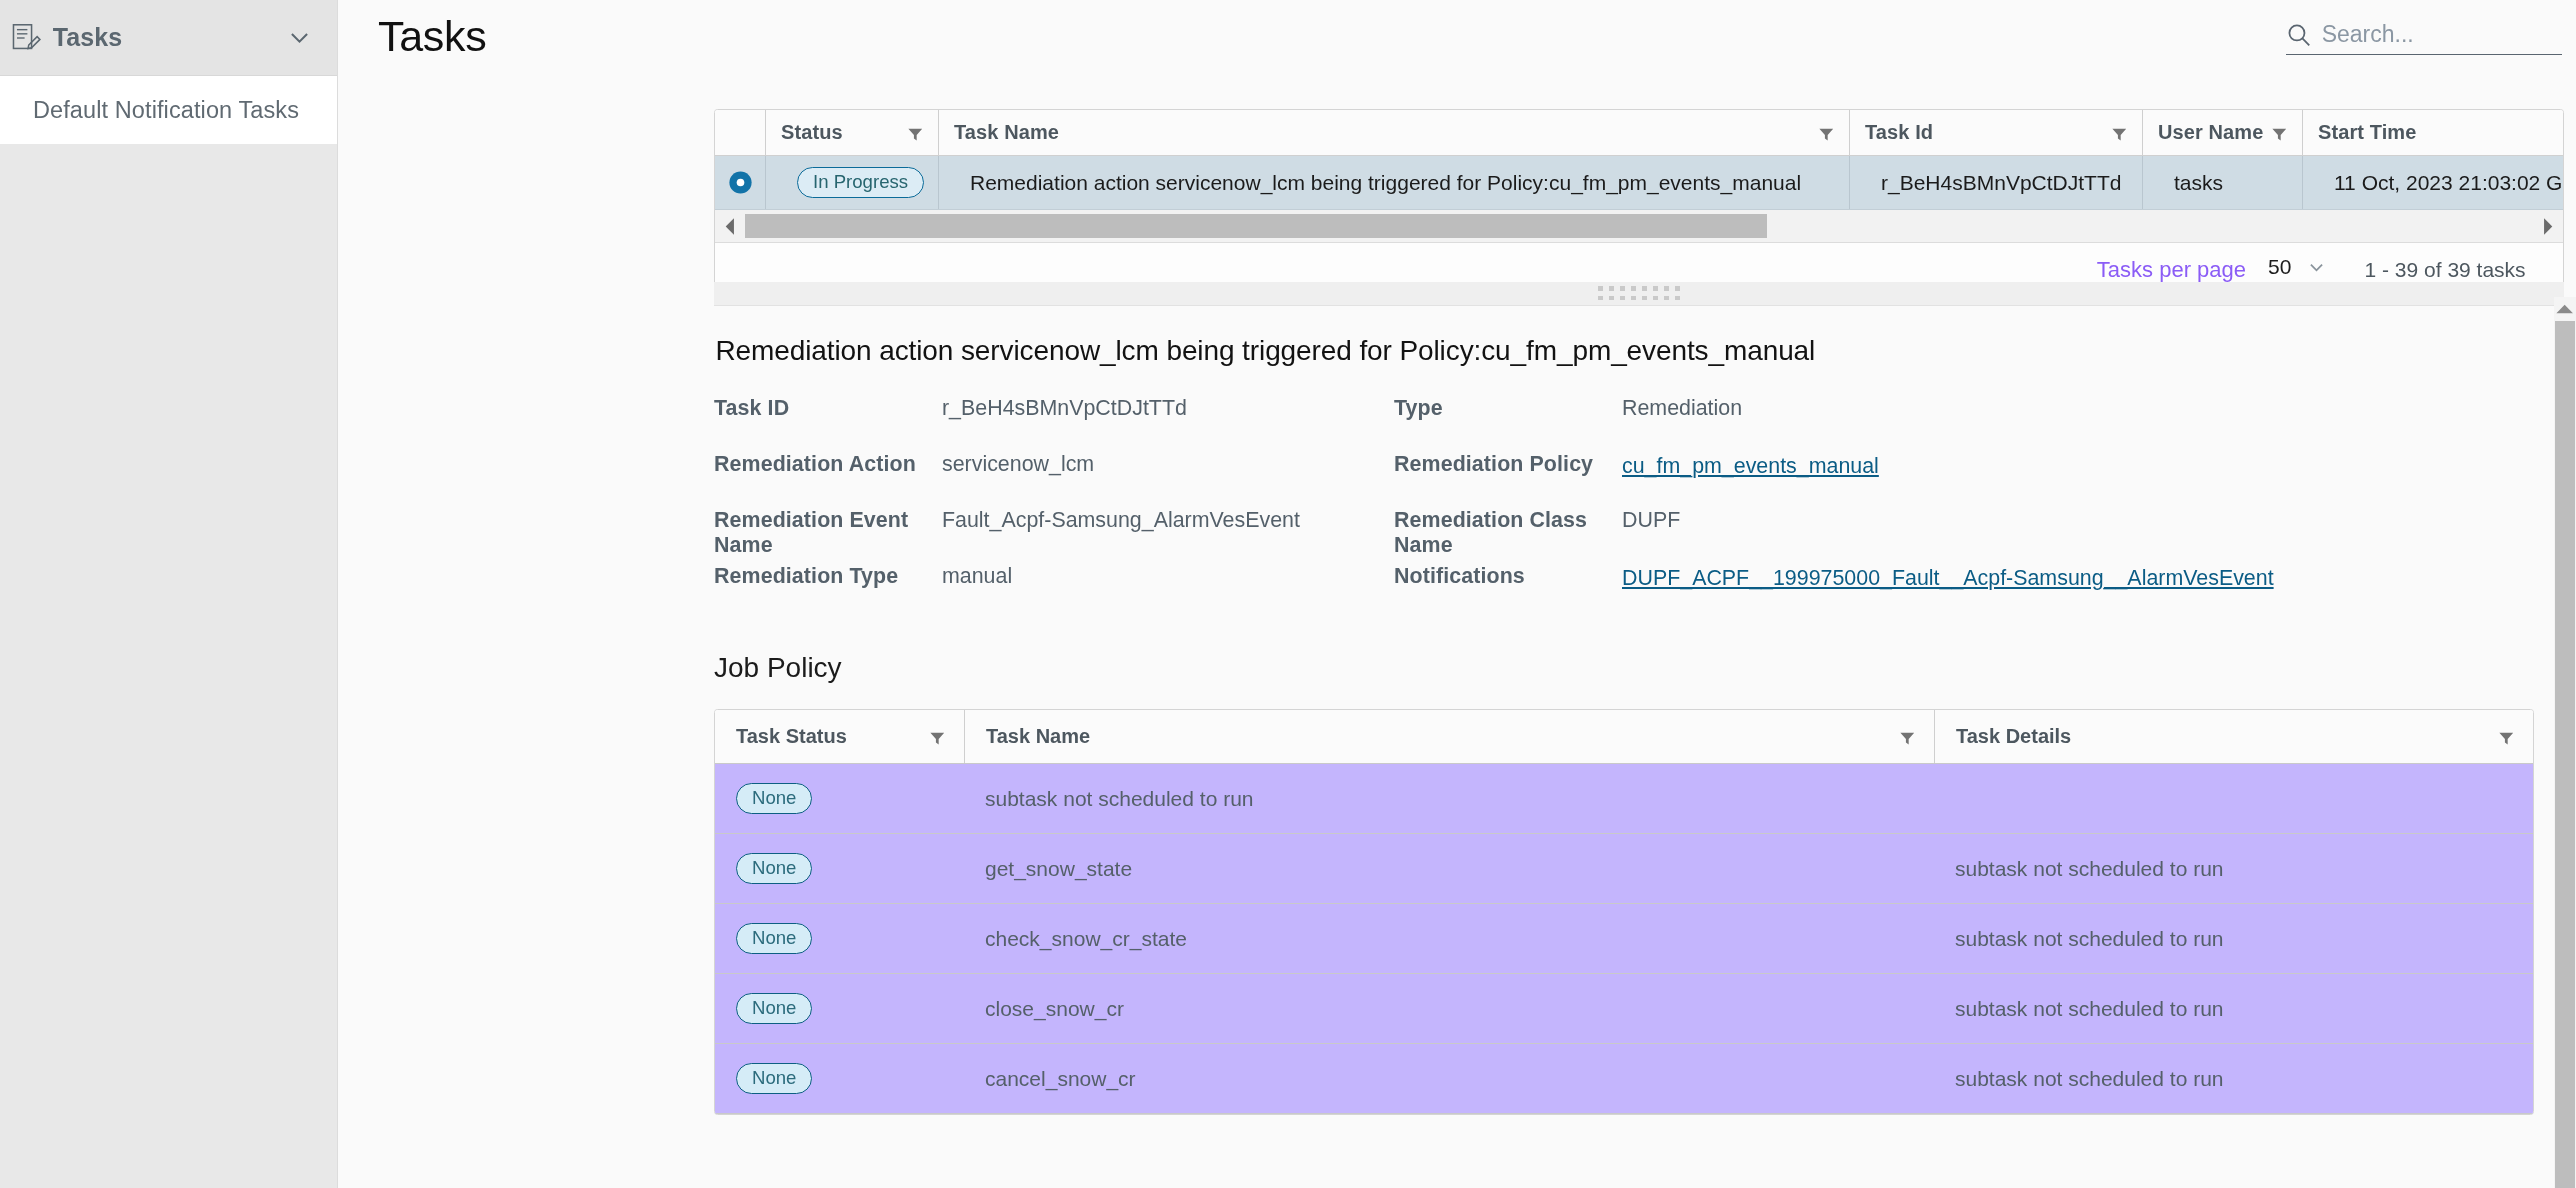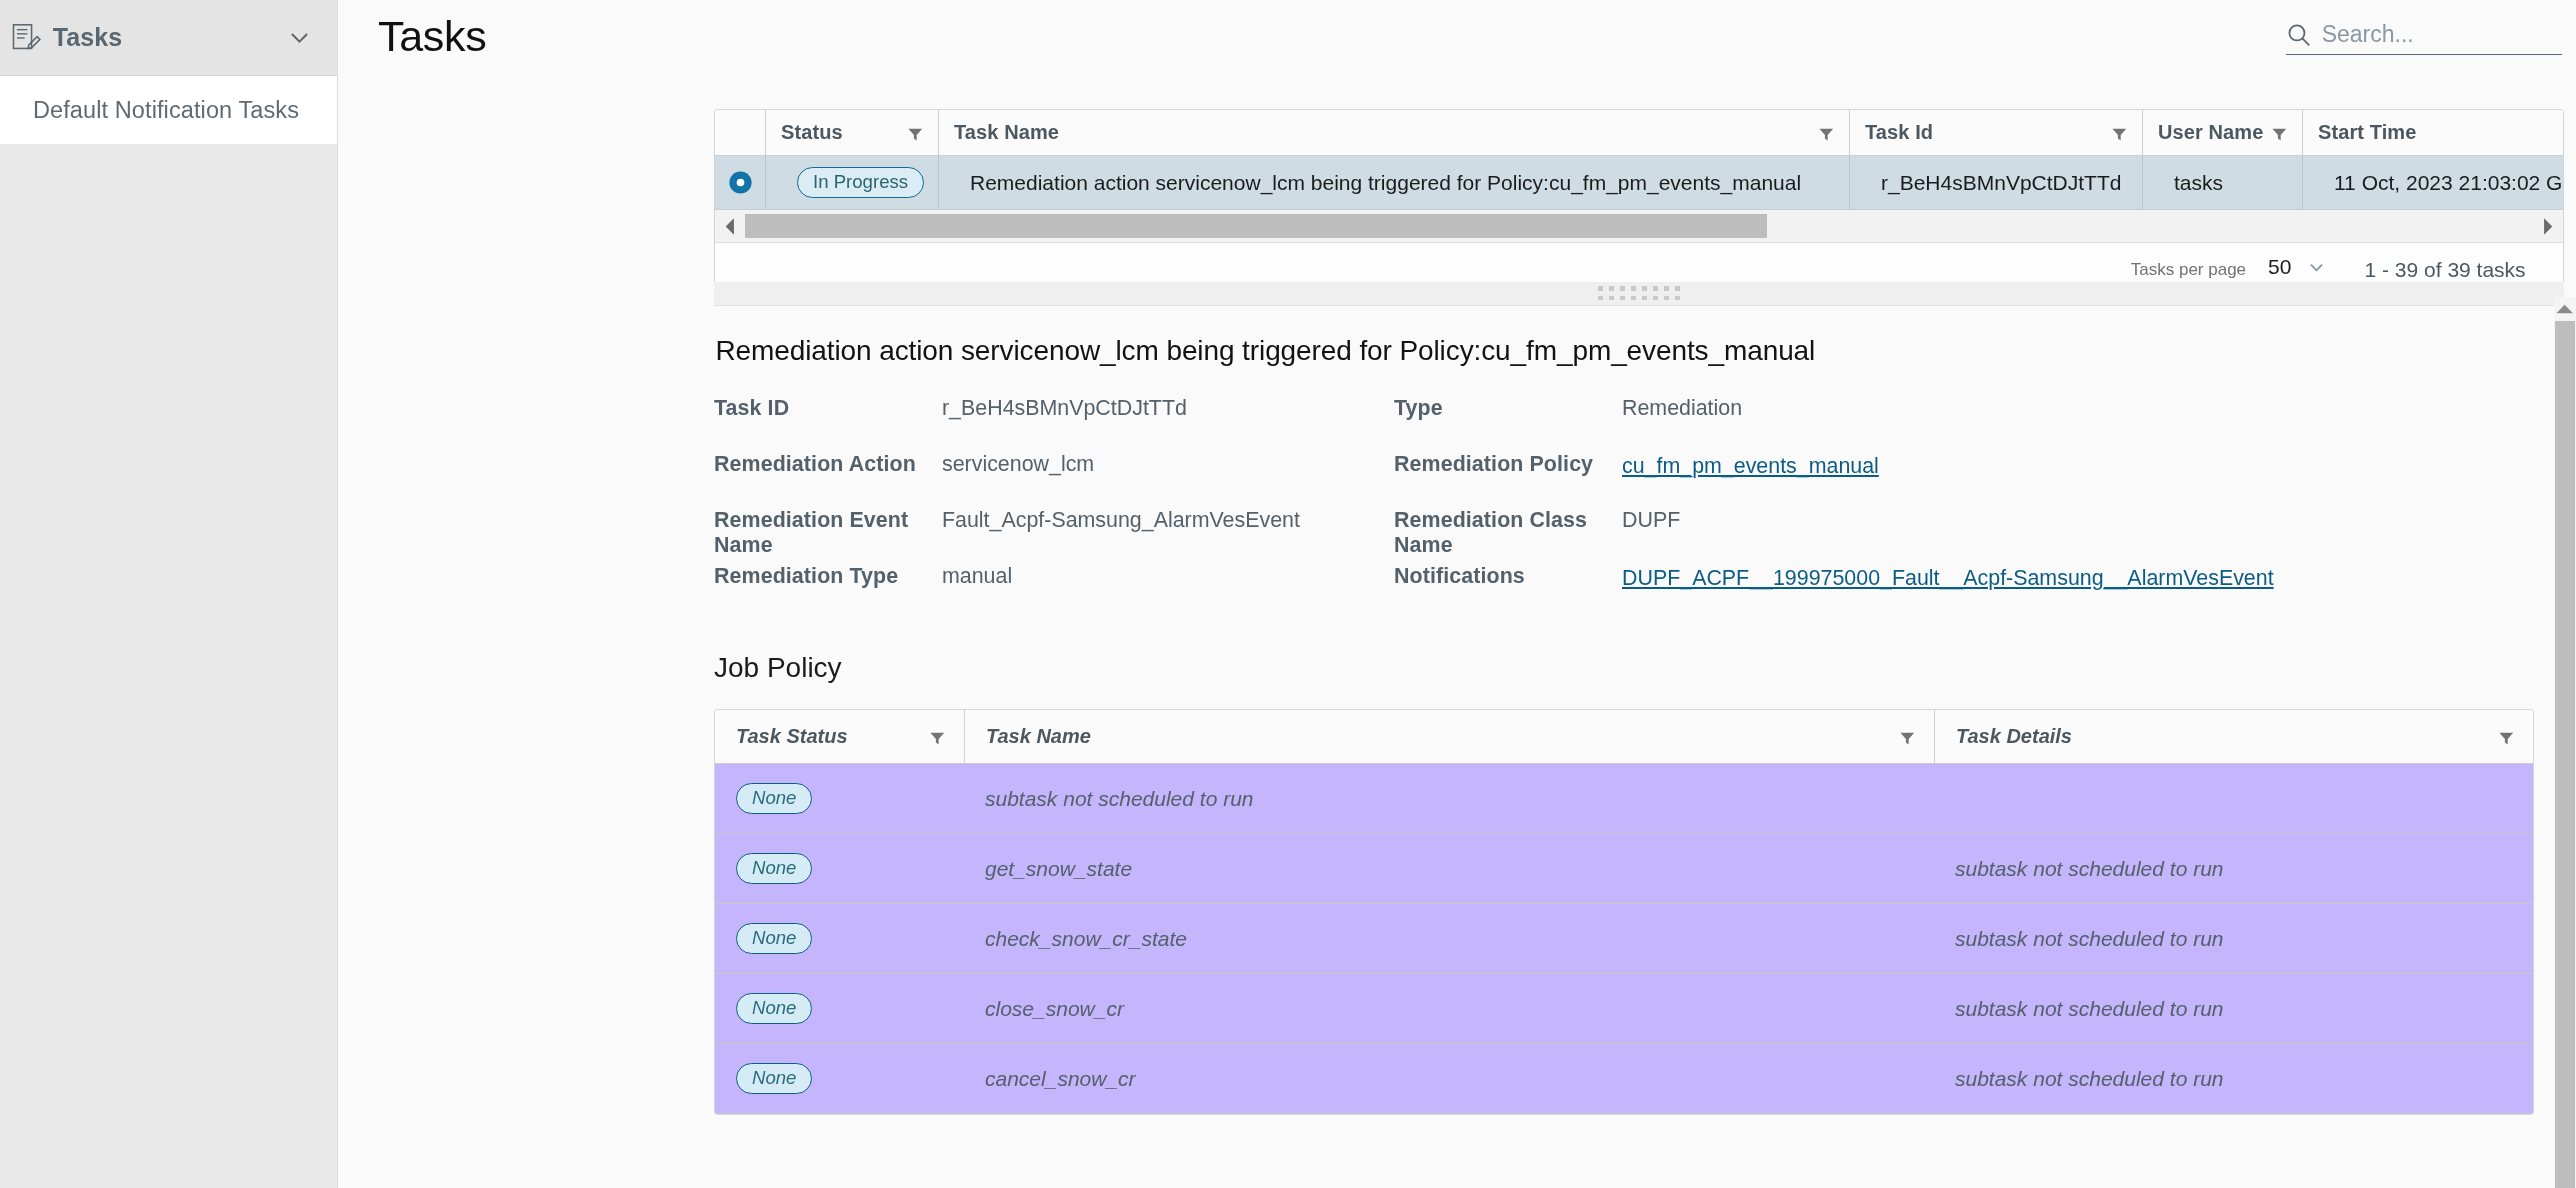--- a/index.html
+++ b/index.html
@@ -110,21 +110,21 @@
     width: 30px; flex: 0 0 30px; display: flex; align-items: center; justify-content: center;
   }
   .hscroll .track { flex: 1; height: 23.5px; background: #f2f2f2; position: relative; }
   .hscroll .thumb {
     position: absolute; left: 0; top: 0; height: 23.5px; width: 1022px; background: #bdbdbd;
   }
   .tbl-foot {
     display: flex; align-items: center; justify-content: flex-end;
     height: 54px; background: #fdfdfd; padding-right: 37px; gap: 15px;
   }
-  .foot-label { font-size: 17px; color: #737373; }
+  .foot-label { font-size: 22px; color: #8b5cf6; }
   .per-page {
     display: flex; align-items: center; gap: 15px;
     border-bottom: 1.4px solid #6b7680; padding: 0 4.1px 4.1px 7px;
   }
   .per-page .val { font-size: 21px; color: #1d1d1d; }
   .chev-sm { width: 21px; height: 21px; }
   .foot-count { font-size: 21px; color: #4d575f; margin-left: 18px; }
 
   
   .grip-bar {
@@ -157,21 +157,21 @@
   }
   .f-value.tall { height: auto; }
   .link {
     color: #0b5c85; text-decoration: underline; cursor: pointer;
     word-spacing: 4.1px; line-height: 1.35;
   }
   .section-title { font-size: 28px; color: #1b1b1b; margin-top: 32px; }
 
   .job-panel {
     margin-top: 25px; border: 0.7px solid #d4d4d4; border-radius: 3.5px;
-    background: #fdfdfd; overflow: hidden; margin-right: 1.4px; font-style: italic;
+    background: #fdfdfd; overflow: hidden; margin-right: 1.4px;
   }
   .j-head { display: flex; height: 54px; background: #fbfbfb; border-bottom: 0.7px solid #c9c9c9; }
   .j-th {
     display: flex; align-items: center; position: relative;
     font-size: 20px; color: #4d575f; font-weight: 600;
     padding-left: 21px; border-left: 0.7px solid #cfcfcf;
   }
   .j-th:first-child { border-left: none; }
   .j-th .filter-icon { position: absolute; right: 18px; width: 16.6px; height: 16.6px; }
   .jc-status { width: 249px; flex: 0 0 249px; }

